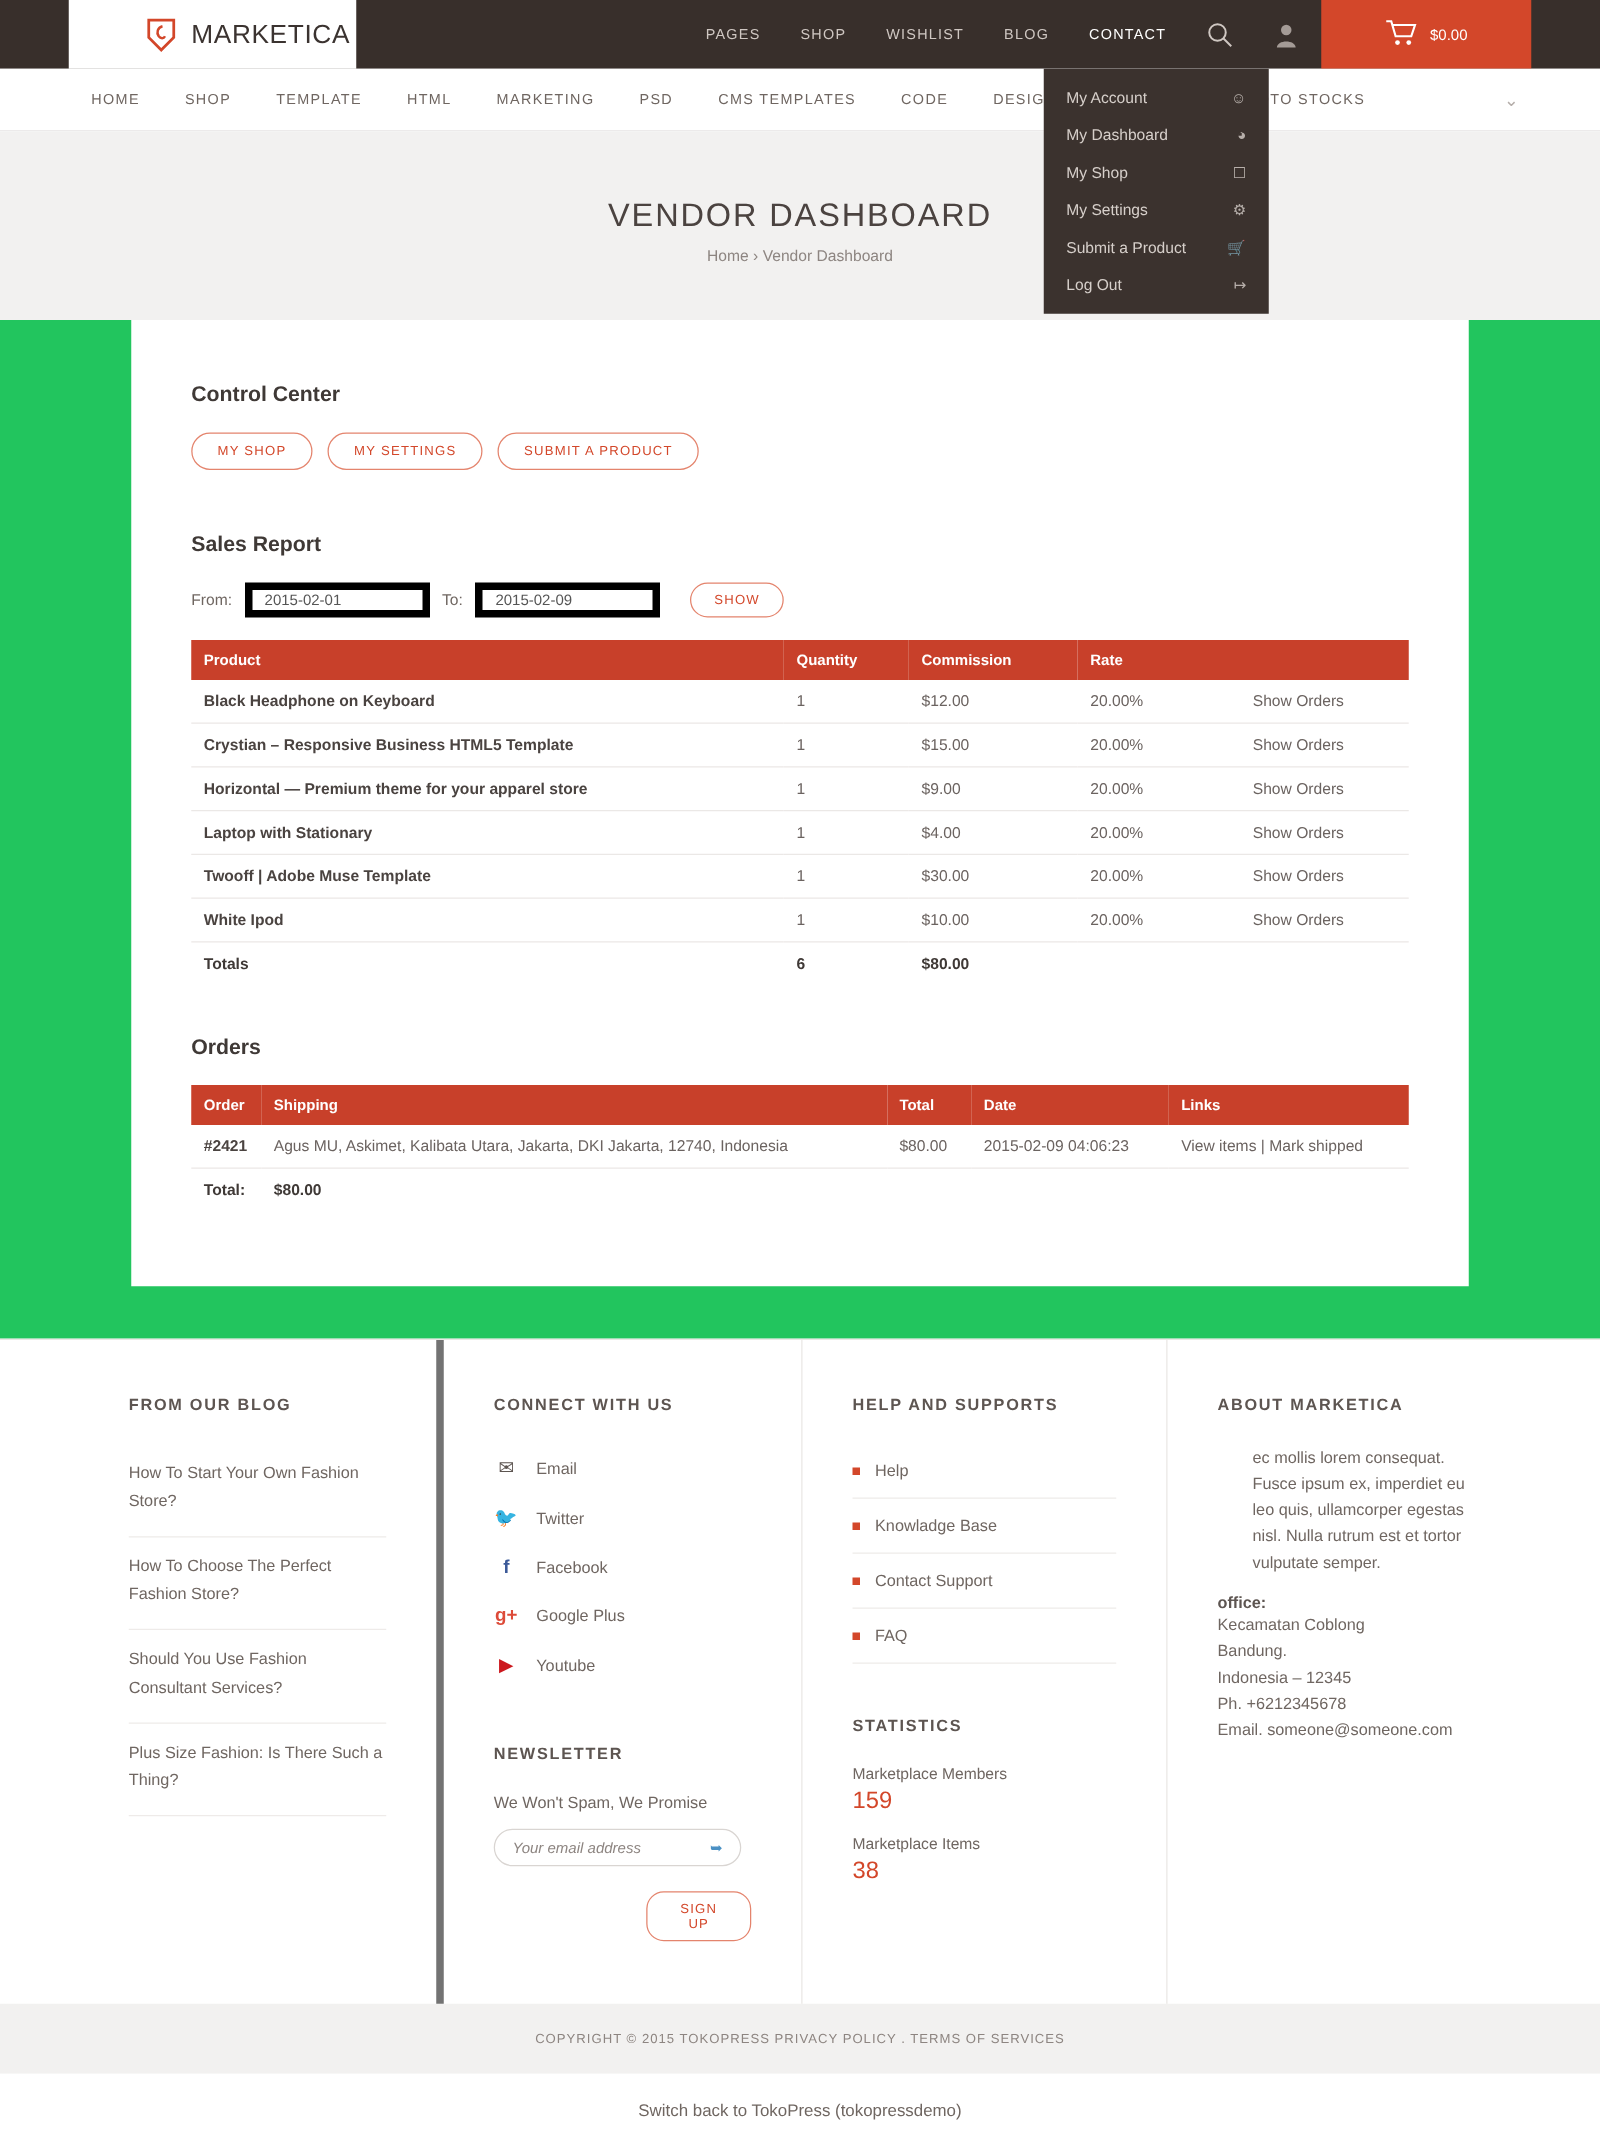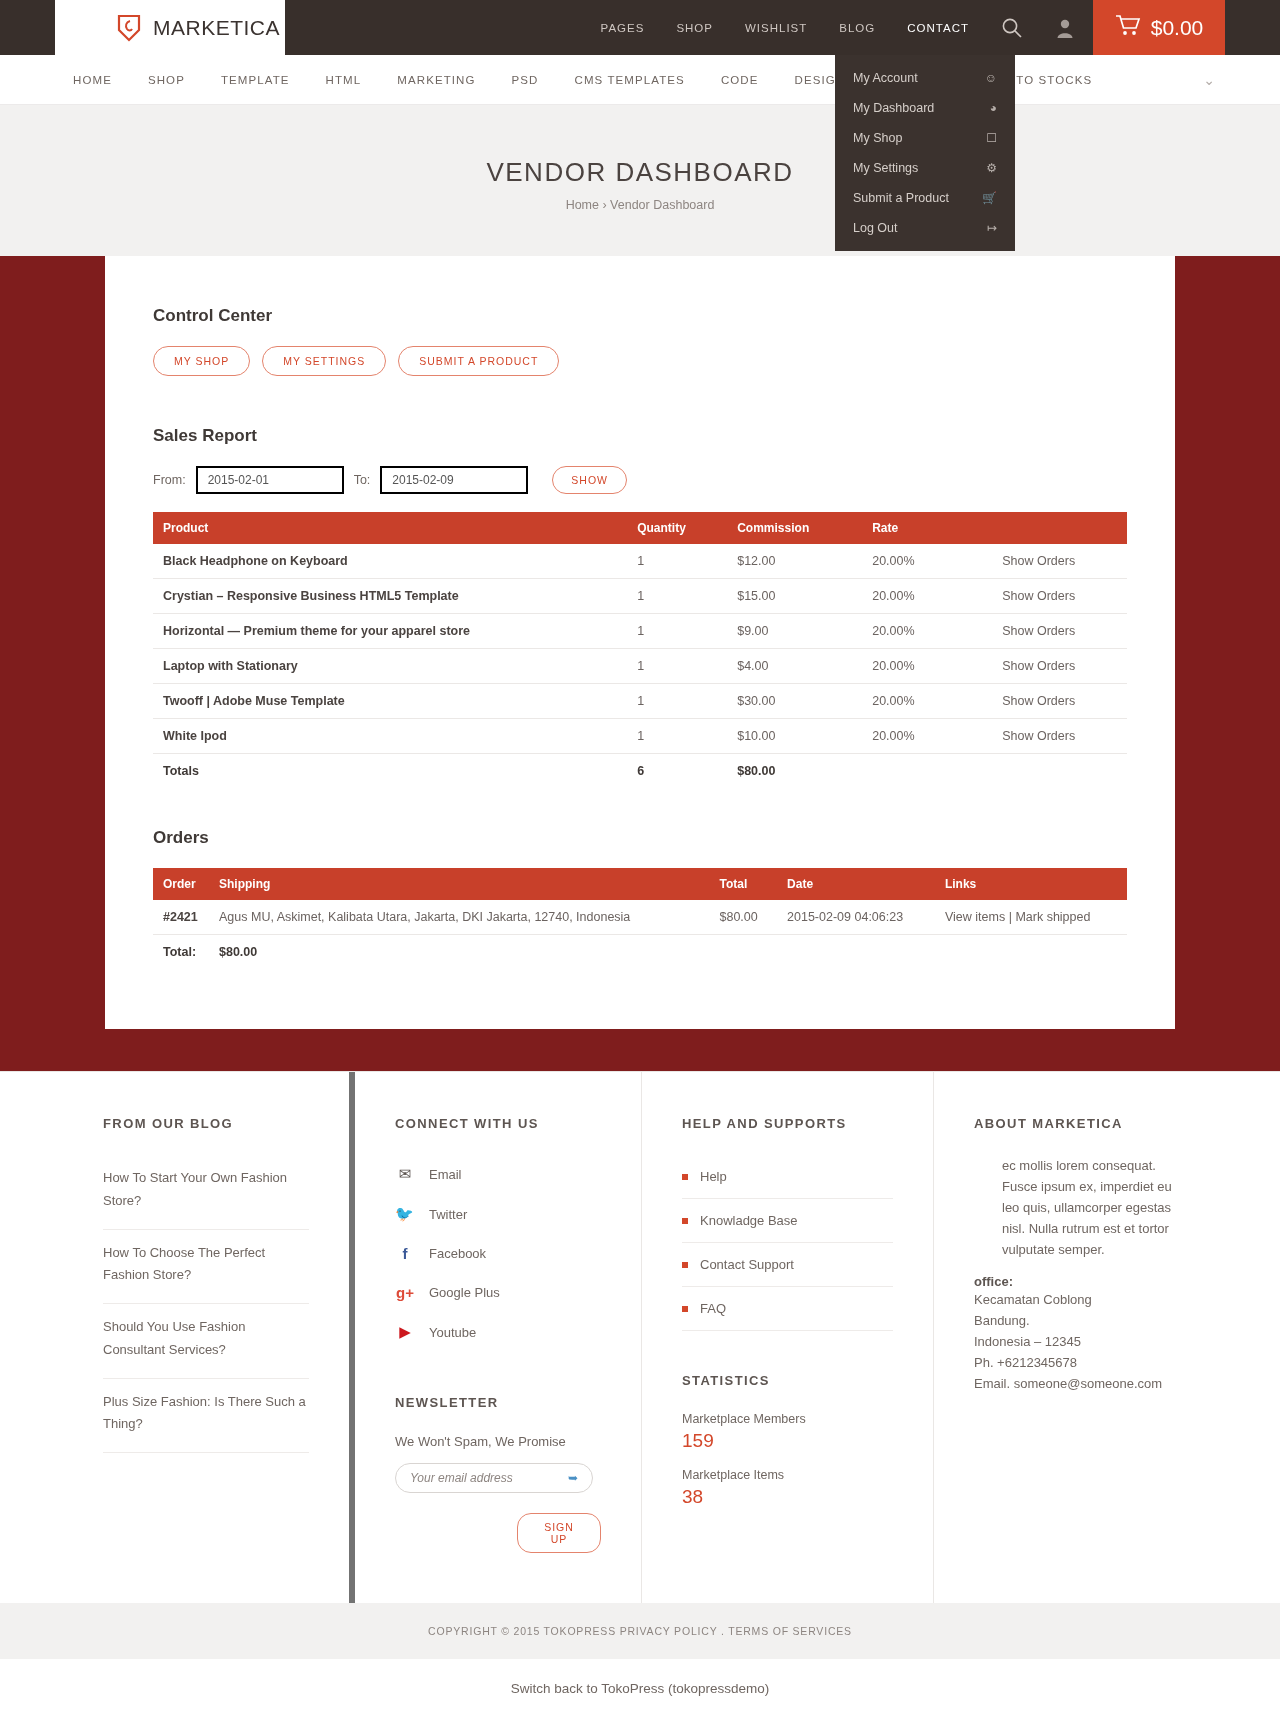--- a/index.html
+++ b/index.html
@@ -52,23 +52,23 @@
   .topnav a {
     color: #cfc7c2;
     font-size: 11.5px;
     letter-spacing: 1px;
     text-decoration: none;
   }
   .topnav a.active { color:#fff; }
   .icon-btn { color:#cfc7c2; display:flex; align-items:center; }
   .cart-btn {
     background: #d3472a;
-    width: 132px;
+    width: 168px;
     display:flex; align-items:center; justify-content:center; gap:10px;
-    color:#fff; font-size:21px;
+    color:#fff; font-size:12px;
   }
 
   
   .acct-menu {
     position: absolute;
     top: 55px; left: 780px;
     width: 180px;
     background: #3b322e;
     z-index: 60;
     padding: 8px 0;
@@ -113,21 +113,21 @@
     margin:0 0 10px;
     font-size: 26px;
     letter-spacing: 1.5px;
     color: #4b4340;
     font-weight: normal;
   }
   .crumb { font-size: 12.5px; color:#8d8581; }
   .crumb a { color:#8d8581; text-decoration:none; }
 
   
-  .content-wrap { background:#7f1d1d; padding-bottom: 42px; }
+  .content-wrap { background:#22c55e; padding-bottom: 42px; }
   .card {
     width: 1070px; margin: 0 auto;
     background:#fff;
     padding: 50px 48px 60px;
   }
   h2.section {
     margin: 0 0 20px;
     font-size: 17px;
     color:#3f3936;
     font-weight: bold;
@@ -143,21 +143,21 @@
     font-size: 10.5px;
     letter-spacing: 1px;
     padding: 8px 20px;
     background:#fff;
   }
 
   .filter-row { display:flex; align-items:center; gap:10px; margin-bottom: 18px; }
   .filter-row .lbl { font-size:12.5px; color:#6f6661; }
   .filter-row input[type=text] {
     width: 148px; height: 28px;
-    border:2px solid #000000;
+    border:6px solid #000000;
     padding: 0 10px;
     font-size: 12px; color:#555;
     font-family:"Liberation Sans", sans-serif;
   }
   .show-btn {
     margin-left: 14px;
     border:1px solid #e4846d; background:#fff; color:#d3472a;
     border-radius:15px; padding:7px 18px;
     font-size:10.5px; letter-spacing:1px;
   }

